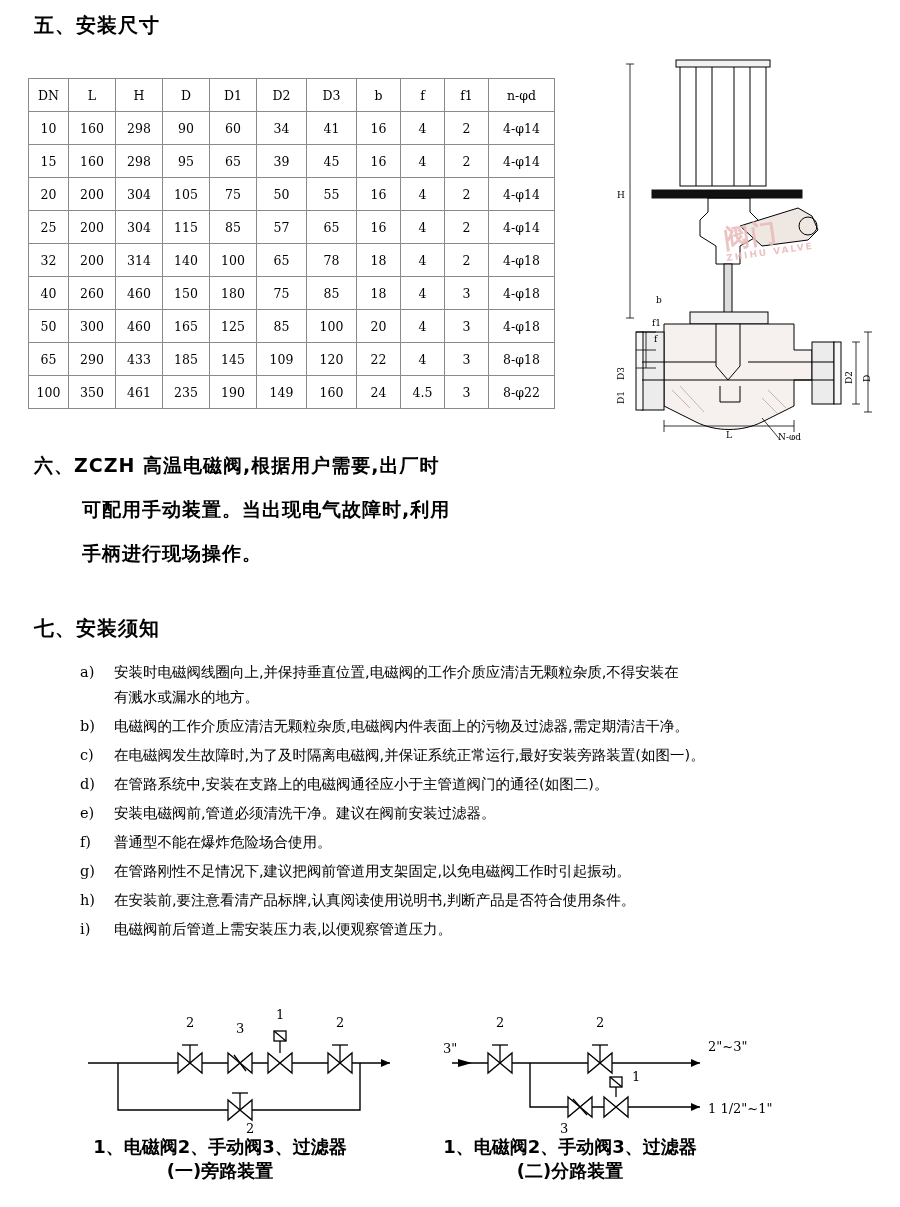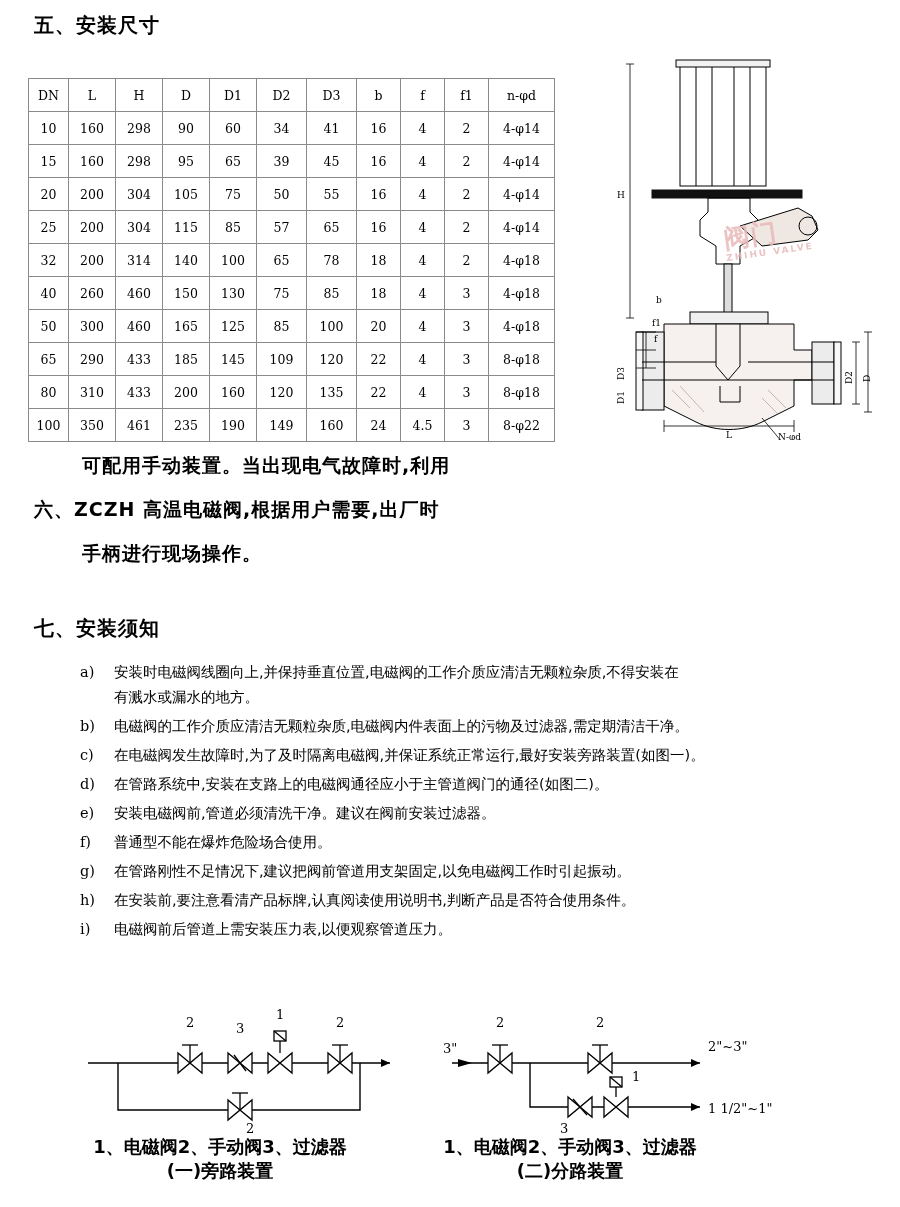--- a/index.html
+++ b/index.html
@@ -186,21 +186,21 @@
           <td class="c7">18</td>
           <td class="c8">4</td>
           <td class="c9">2</td>
           <td class="c10">4-φ18</td>
         </tr>
         <tr>
           <td class="c0">40</td>
           <td class="c1">260</td>
           <td class="c2">460</td>
           <td class="c3">150</td>
-          <td class="c4">130</td>
+          <td class="c4">180</td>
           <td class="c5">75</td>
           <td class="c6">85</td>
           <td class="c7">18</td>
           <td class="c8">4</td>
           <td class="c9">3</td>
           <td class="c10">4-φ18</td>
         </tr>
         <tr>
           <td class="c0">50</td>
           <td class="c1">300</td>
@@ -215,33 +215,20 @@
           <td class="c10">4-φ18</td>
         </tr>
         <tr>
           <td class="c0">65</td>
           <td class="c1">290</td>
           <td class="c2">433</td>
           <td class="c3">185</td>
           <td class="c4">145</td>
           <td class="c5">109</td>
           <td class="c6">120</td>
-          <td class="c7">22</td>
-          <td class="c8">4</td>
-          <td class="c9">3</td>
-          <td class="c10">8-φ18</td>
-        </tr>
-        <tr>
-          <td class="c0">80</td>
-          <td class="c1">310</td>
-          <td class="c2">433</td>
-          <td class="c3">200</td>
-          <td class="c4">160</td>
-          <td class="c5">120</td>
-          <td class="c6">135</td>
           <td class="c7">22</td>
           <td class="c8">4</td>
           <td class="c9">3</td>
           <td class="c10">8-φ18</td>
         </tr>
         <tr>
           <td class="c0">100</td>
           <td class="c1">350</td>
           <td class="c2">461</td>
           <td class="c3">235</td>
@@ -339,22 +326,22 @@
         <text x="166" y="390">N-φd</text>
       </g>
     </svg>
     <div class="wm">
       <span>阀门</span>
       <small>ZHIHU VALVE</small>
     </div>
   </div>
 
   <div class="h-section" id="sec6">
+    <span class="line">六、ZCZH 高温电磁阀,根据用户需要,出厂时</span>
     <span class="line indent">可配用手动装置。当出现电气故障时,利用</span>
-    <span class="line">六、ZCZH 高温电磁阀,根据用户需要,出厂时</span>
     <span class="line indent">手柄进行现场操作。</span>
   </div>
 
   <div class="h-section" id="sec7">七、安装须知</div>
 
   <div id="notes">
     <div class="note">
       <div class="marker">a)</div>
       <div class="body">
         <span>安装时电磁阀线圈向上,并保持垂直位置,电磁阀的工作介质应清洁无颗粒杂质,不得安装在</span>

